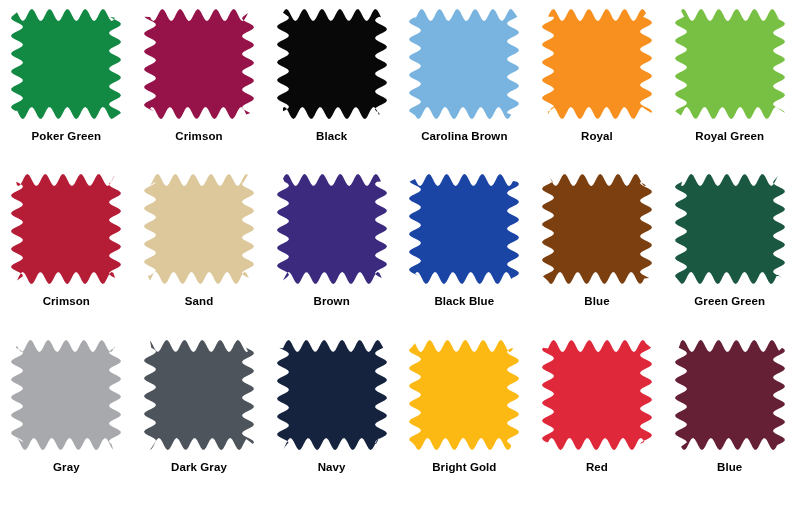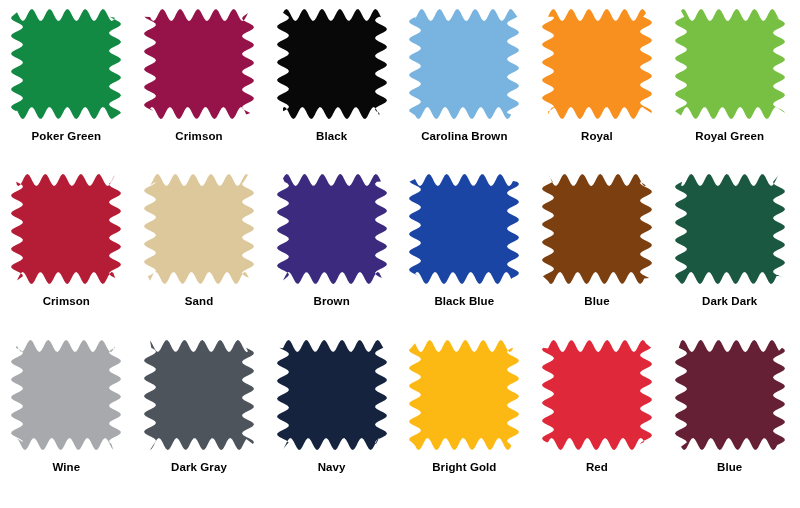--- a/index.html
+++ b/index.html
@@ -144,29 +144,29 @@
         </svg>
       </div>
       <div class="swatch-label">Blue</div>
     </div>
     <div class="swatch-cell">
       <div class="swatch-shape-wrap">
         <svg viewBox="0 0 112 112">
           <path d="M7.00,12.41 L8.75,12.91 L10.50,11.23 L12.25,7.99 L14.00,4.38 L15.75,1.74 L17.50,1.04 L19.25,2.54 L21.00,5.68 L22.75,9.31 L24.50,12.09 L26.25,12.99 L28.00,11.68 L29.75,8.64 L31.50,5.00 L33.25,2.10 L35.00,1.00 L36.75,2.12 L38.50,5.04 L40.25,8.68 L42.00,11.70 L43.75,12.99 L45.50,12.07 L47.25,9.28 L49.00,5.65 L50.75,2.51 L52.50,1.04 L54.25,1.76 L56.00,4.41 L57.75,8.02 L59.50,11.26 L61.25,12.92 L63.00,12.40 L64.75,9.89 L66.50,6.31 L68.25,2.99 L70.00,1.15 L71.75,1.46 L73.50,3.82 L75.25,7.35 L77.00,10.75 L78.75,12.77 L80.50,12.66 L82.25,10.46 L84.00,6.98 L85.75,3.51 L87.50,1.33 L89.25,1.24 L91.00,3.27 L92.75,6.68 L94.50,10.21 L96.25,12.55 L98.00,12.85 L99.75,10.98 L101.50,7.65 L103.25,4.08 L105.00,1.59 L99.19,8.75 L99.39,10.50 L101.65,12.25 L105.15,14.00 L108.59,15.75 L110.71,17.50 L110.72,19.25 L108.62,21.00 L105.19,22.75 L101.68,24.50 L99.40,26.25 L99.19,28.00 L101.11,29.75 L104.48,31.50 L108.03,33.25 L110.47,35.00 L110.89,36.75 L109.14,38.50 L105.86,40.25 L102.26,42.00 L99.68,43.75 L99.06,45.50 L100.63,47.25 L103.81,49.00 L107.43,50.75 L110.16,52.50 L110.98,54.25 L109.60,56.00 L106.52,57.75 L102.88,59.50 L100.02,61.25 L99.00,63.00 L100.19,64.75 L103.16,66.50 L106.80,68.25 L109.78,70.00 L111.00,71.75 L110.00,73.50 L107.16,75.25 L103.52,77.00 L100.43,78.75 L99.02,80.50 L99.82,82.25 L102.53,84.00 L106.15,85.75 L109.35,87.50 L110.94,89.25 L110.34,91.00 L107.77,92.75 L104.18,94.50 L100.89,96.25 L99.12,98.00 L99.52,99.75 L101.94,101.50 L105.49,103.25 L108.86,105.00 L103.25,101.80 L101.50,105.33 L99.75,108.73 L98.00,110.76 L96.25,110.67 L94.50,108.48 L92.75,105.01 L91.00,101.54 L89.25,99.34 L87.50,99.23 L85.75,101.25 L84.00,104.65 L82.25,108.18 L80.50,110.54 L78.75,110.85 L77.00,109.01 L75.25,105.68 L73.50,102.11 L71.75,99.60 L70.00,99.08 L68.25,100.75 L66.50,103.98 L64.75,107.59 L63.00,110.25 L61.25,110.96 L59.50,109.48 L57.75,106.35 L56.00,102.71 L54.25,99.93 L52.50,99.01 L50.75,100.30 L49.00,103.33 L47.25,106.97 L45.50,109.89 L43.75,111.00 L42.00,109.90 L40.25,106.99 L38.50,103.35 L36.75,100.32 L35.00,99.01 L33.25,99.91 L31.50,102.69 L29.75,106.32 L28.00,109.47 L26.25,110.96 L24.50,110.26 L22.75,107.61 L21.00,104.01 L19.25,100.77 L17.50,99.09 L15.75,99.59 L14.00,102.09 L12.25,105.66 L10.50,108.99 L8.75,110.85 L7.00,110.55 L1.05,103.25 L1.72,101.50 L4.33,99.75 L7.94,98.00 L11.19,96.25 L12.90,94.50 L12.44,92.75 L9.96,91.00 L6.40,89.25 L3.05,87.50 L1.17,85.75 L1.43,84.00 L3.75,82.25 L7.27,80.50 L10.69,78.75 L12.75,77.00 L12.69,75.25 L10.53,73.50 L7.07,71.75 L3.59,70.00 L1.36,68.25 L1.22,66.50 L3.20,64.75 L6.59,63.00 L10.13,61.25 L12.52,59.50 L12.86,57.75 L11.05,56.00 L7.74,54.25 L4.16,52.50 L1.62,50.75 L1.07,49.00 L2.71,47.25 L5.93,45.50 L9.54,43.75 L12.22,42.00 L12.97,40.25 L11.52,38.50 L8.40,36.75 L4.77,35.00 L1.96,33.25 L1.01,31.50 L2.27,29.75 L5.27,28.00 L8.92,26.25 L11.85,24.50 L13.00,22.75 L11.93,21.00 L9.05,19.25 L5.41,17.50 L2.35,15.75 L1.01,14.00 L1.88,12.25 L4.64,10.50 L8.27,8.75 Z" fill="#1B5841"></path>
         </svg>
       </div>
-      <div class="swatch-label">Dark Dark</div>
+      <div class="swatch-label">Green Green</div>
     </div>
     <div class="swatch-cell">
       <div class="swatch-shape-wrap">
         <svg viewBox="0 0 112 112">
           <path d="M7.00,6.82 L8.75,10.32 L10.50,12.60 L12.25,12.81 L14.00,10.88 L15.75,7.52 L17.50,3.96 L19.25,1.53 L21.00,1.11 L22.75,2.87 L24.50,6.15 L26.25,9.74 L28.00,12.32 L29.75,12.94 L31.50,11.37 L33.25,8.18 L35.00,4.56 L36.75,1.84 L38.50,1.02 L40.25,2.41 L42.00,5.49 L43.75,9.13 L45.50,11.98 L47.25,13.00 L49.00,11.80 L50.75,8.84 L52.50,5.19 L54.25,2.21 L56.00,1.00 L57.75,2.00 L59.50,4.85 L61.25,8.49 L63.00,11.58 L64.75,12.98 L66.50,12.17 L68.25,9.46 L70.00,5.84 L71.75,2.65 L73.50,1.06 L75.25,1.66 L77.00,4.23 L78.75,7.83 L80.50,11.11 L82.25,12.88 L84.00,12.48 L85.75,10.06 L87.50,6.51 L89.25,3.14 L91.00,1.19 L92.75,1.39 L94.50,3.66 L96.25,7.15 L98.00,10.60 L99.75,12.71 L101.50,12.72 L103.25,10.62 L105.00,7.18 L105.02,8.75 L101.54,10.50 L99.34,12.25 L99.23,14.00 L101.25,15.75 L104.65,17.50 L108.18,19.25 L110.54,21.00 L110.85,22.75 L109.01,24.50 L105.69,26.25 L102.11,28.00 L99.60,29.75 L99.08,31.50 L100.75,33.25 L103.98,35.00 L107.59,36.75 L110.24,38.50 L110.96,40.25 L109.49,42.00 L106.35,43.75 L102.72,45.50 L99.93,47.25 L99.01,49.00 L100.30,50.75 L103.32,52.50 L106.97,54.25 L109.88,56.00 L111.00,57.75 L109.90,59.50 L107.00,61.25 L103.36,63.00 L100.32,64.75 L99.01,66.50 L99.91,68.25 L102.69,70.00 L106.32,71.75 L109.46,73.50 L110.96,75.25 L110.26,77.00 L107.62,78.75 L104.01,80.50 L100.77,82.25 L99.09,84.00 L99.59,85.75 L102.08,87.50 L105.65,89.25 L108.99,91.00 L110.85,92.75 L110.55,94.50 L108.21,96.25 L104.68,98.00 L101.27,99.75 L99.24,101.50 L99.33,103.25 L101.51,105.00 L103.25,110.75 L101.50,108.71 L99.75,105.30 L98.00,101.77 L96.25,99.44 L94.50,99.16 L92.75,101.03 L91.00,104.37 L89.25,107.94 L87.50,110.42 L85.75,110.91 L84.00,109.21 L82.25,105.96 L80.50,102.36 L78.75,99.73 L77.00,99.04 L75.25,100.55 L73.50,103.71 L71.75,107.33 L70.00,110.10 L68.25,110.99 L66.50,109.67 L64.75,106.62 L63.00,102.98 L61.25,100.08 L59.50,99.00 L57.75,100.13 L56.00,103.06 L54.25,106.70 L52.50,109.72 L50.75,110.99 L49.00,110.06 L47.25,107.26 L45.50,103.62 L43.75,100.50 L42.00,99.03 L40.25,99.77 L38.50,102.43 L36.75,106.05 L35.00,109.27 L33.25,110.92 L31.50,110.39 L29.75,107.87 L28.00,104.29 L26.25,100.97 L24.50,99.14 L22.75,99.47 L21.00,101.84 L19.25,105.38 L17.50,108.77 L15.75,110.78 L14.00,110.65 L12.25,108.44 L10.50,104.96 L8.75,101.49 L7.00,99.32 L12.96,103.25 L12.27,101.50 L9.63,99.75 L6.02,98.00 L2.78,96.25 L1.09,94.50 L1.58,92.75 L4.07,91.00 L7.64,89.25 L10.98,87.50 L12.84,85.75 L12.55,84.00 L10.22,82.25 L6.69,80.50 L3.28,78.75 L1.24,77.00 L1.33,75.25 L3.50,73.50 L6.97,71.75 L10.45,70.00 L12.65,68.25 L12.77,66.50 L10.76,64.75 L7.37,63.00 L3.83,61.25 L1.47,59.50 L1.14,57.75 L2.98,56.00 L6.30,54.25 L9.88,52.50 L12.39,50.75 L12.92,49.00 L11.26,47.25 L8.03,45.50 L4.42,43.75 L1.76,42.00 L1.03,40.25 L2.51,38.50 L5.64,36.75 L9.27,35.00 L12.06,33.25 L12.99,31.50 L11.71,29.75 L8.69,28.00 L5.05,26.25 L2.12,24.50 L1.00,22.75 L2.09,21.00 L4.99,19.25 L8.63,17.50 L11.67,15.75 L12.99,14.00 L12.10,12.25 L9.32,10.50 L5.69,8.75 Z" fill="#A7A9AC"></path>
         </svg>
       </div>
-      <div class="swatch-label">Wine</div>
+      <div class="swatch-label">Gray</div>
     </div>
     <div class="swatch-cell">
       <div class="swatch-shape-wrap">
         <svg viewBox="0 0 112 112">
           <path d="M7.00,1.51 L8.75,3.92 L10.50,7.47 L12.25,10.84 L14.00,12.80 L15.75,12.62 L17.50,10.36 L19.25,6.87 L21.00,3.42 L22.75,1.29 L24.50,1.27 L26.25,3.36 L28.00,6.80 L29.75,10.30 L31.50,12.59 L33.25,12.82 L35.00,10.90 L36.75,7.54 L38.50,3.98 L40.25,1.54 L42.00,1.11 L43.75,2.85 L45.50,6.13 L47.25,9.72 L49.00,12.31 L50.75,12.95 L52.50,11.38 L54.25,8.21 L56.00,4.58 L57.75,1.85 L59.50,1.02 L61.25,2.39 L63.00,5.47 L64.75,9.11 L66.50,11.97 L68.25,13.00 L70.00,11.82 L71.75,8.86 L73.50,5.21 L75.25,2.23 L77.00,1.00 L78.75,1.99 L80.50,4.83 L82.25,8.46 L84.00,11.56 L85.75,12.98 L87.50,12.19 L89.25,9.48 L91.00,5.86 L92.75,2.66 L94.50,1.06 L96.25,1.65 L98.00,4.21 L99.75,7.80 L101.50,11.10 L103.25,12.88 L105.00,12.49 L103.05,8.75 L106.69,10.50 L109.71,12.25 L110.99,14.00 L110.06,15.75 L107.27,17.50 L103.63,19.25 L100.50,21.00 L99.03,22.75 L99.76,24.50 L102.43,26.25 L106.04,28.00 L109.27,29.75 L110.92,31.50 L110.39,33.25 L107.87,35.00 L104.30,36.75 L100.98,38.50 L99.14,40.25 L99.47,42.00 L101.83,43.75 L105.37,45.50 L108.77,47.25 L110.77,49.00 L110.65,50.75 L108.45,52.50 L104.97,54.25 L101.50,56.00 L99.33,57.75 L99.24,59.50 L101.28,61.25 L104.70,63.00 L108.22,64.75 L110.56,66.50 L110.84,68.25 L108.97,70.00 L105.64,71.75 L102.07,73.50 L99.58,75.25 L99.09,77.00 L100.78,78.75 L104.03,80.50 L107.63,82.25 L110.27,84.00 L110.96,85.75 L109.45,87.50 L106.30,89.25 L102.67,91.00 L99.90,92.75 L99.01,94.50 L100.33,96.25 L103.37,98.00 L107.01,99.75 L109.91,101.50 L111.00,103.25 L109.87,105.00 L103.25,100.06 L101.50,102.94 L99.75,106.59 L98.00,109.64 L96.25,110.99 L94.50,110.12 L92.75,107.37 L91.00,103.74 L89.25,100.58 L87.50,99.05 L85.75,99.71 L84.00,102.33 L82.25,105.93 L80.50,109.19 L78.75,110.90 L77.00,110.44 L75.25,107.97 L73.50,104.41 L71.75,101.06 L70.00,99.17 L68.25,99.43 L66.50,101.74 L64.75,105.26 L63.00,108.68 L61.25,110.74 L59.50,110.69 L57.75,108.54 L56.00,105.08 L54.25,101.59 L52.50,99.36 L50.75,99.21 L49.00,101.20 L47.25,104.58 L45.50,108.13 L43.75,110.51 L42.00,110.87 L40.25,109.06 L38.50,105.75 L36.75,102.17 L35.00,99.63 L33.25,99.07 L31.50,100.70 L29.75,103.92 L28.00,107.53 L26.25,110.21 L24.50,110.97 L22.75,109.53 L21.00,106.41 L19.25,102.78 L17.50,99.96 L15.75,99.01 L14.00,100.26 L12.25,103.26 L10.50,106.91 L8.75,109.85 L7.00,111.00 L12.09,103.25 L12.99,101.50 L11.67,99.75 L8.64,98.00 L4.99,96.25 L2.09,94.50 L1.00,92.75 L2.12,91.00 L5.04,89.25 L8.69,87.50 L11.71,85.75 L12.99,84.00 L12.07,82.25 L9.27,80.50 L5.64,78.75 L2.51,77.00 L1.03,75.25 L1.76,73.50 L4.42,71.75 L8.03,70.00 L11.26,68.25 L12.92,66.50 L12.39,64.75 L9.88,63.00 L6.30,61.25 L2.98,59.50 L1.14,57.75 L1.47,56.00 L3.83,54.25 L7.36,52.50 L10.76,50.75 L12.77,49.00 L12.65,47.25 L10.45,45.50 L6.97,43.75 L3.51,42.00 L1.33,40.25 L1.24,38.50 L3.28,36.75 L6.69,35.00 L10.21,33.25 L12.55,31.50 L12.84,29.75 L10.98,28.00 L7.65,26.25 L4.07,24.50 L1.58,22.75 L1.09,21.00 L2.78,19.25 L6.02,17.50 L9.63,15.75 L12.26,14.00 L12.96,12.25 L11.46,10.50 L8.31,8.75 Z" fill="#4D545C"></path>
         </svg>
       </div>
       <div class="swatch-label">Dark Gray</div>
     </div>
     <div class="swatch-cell">

